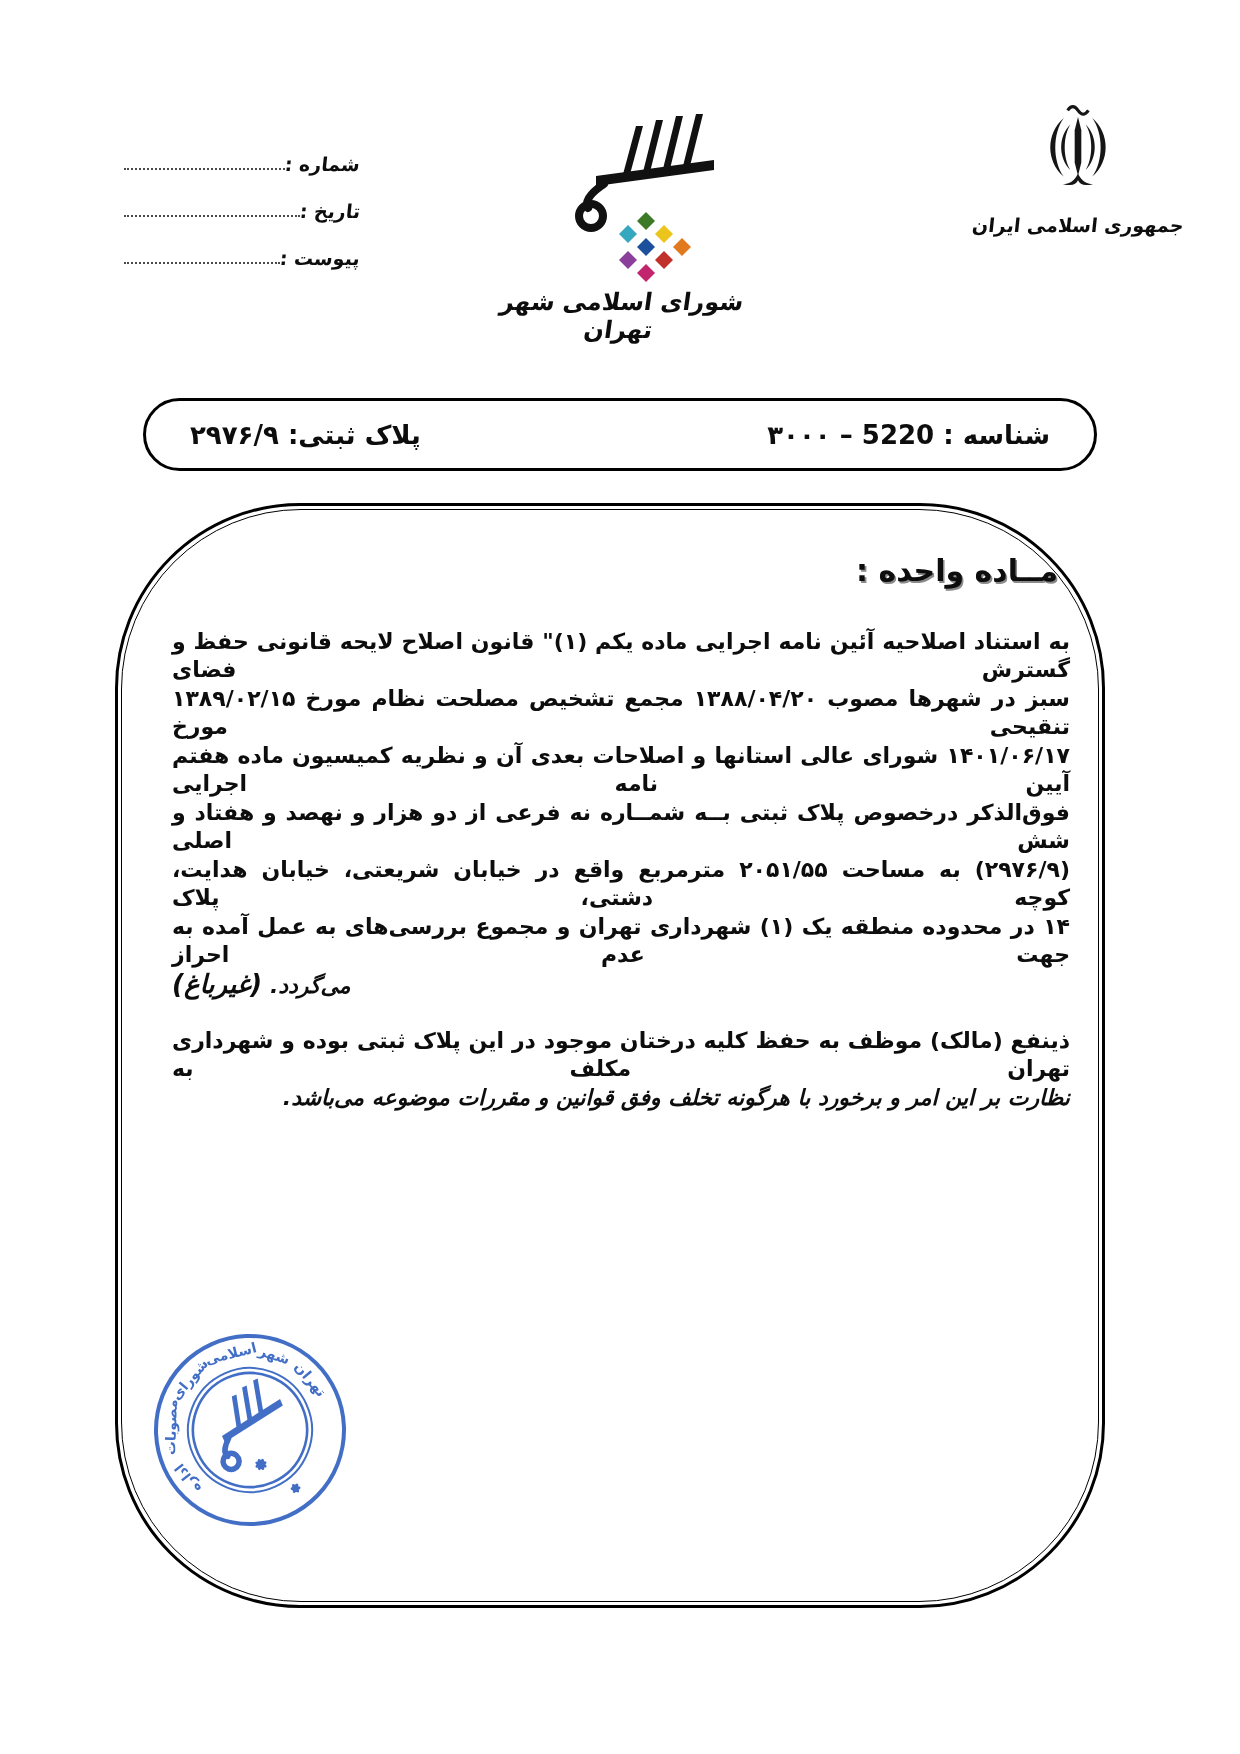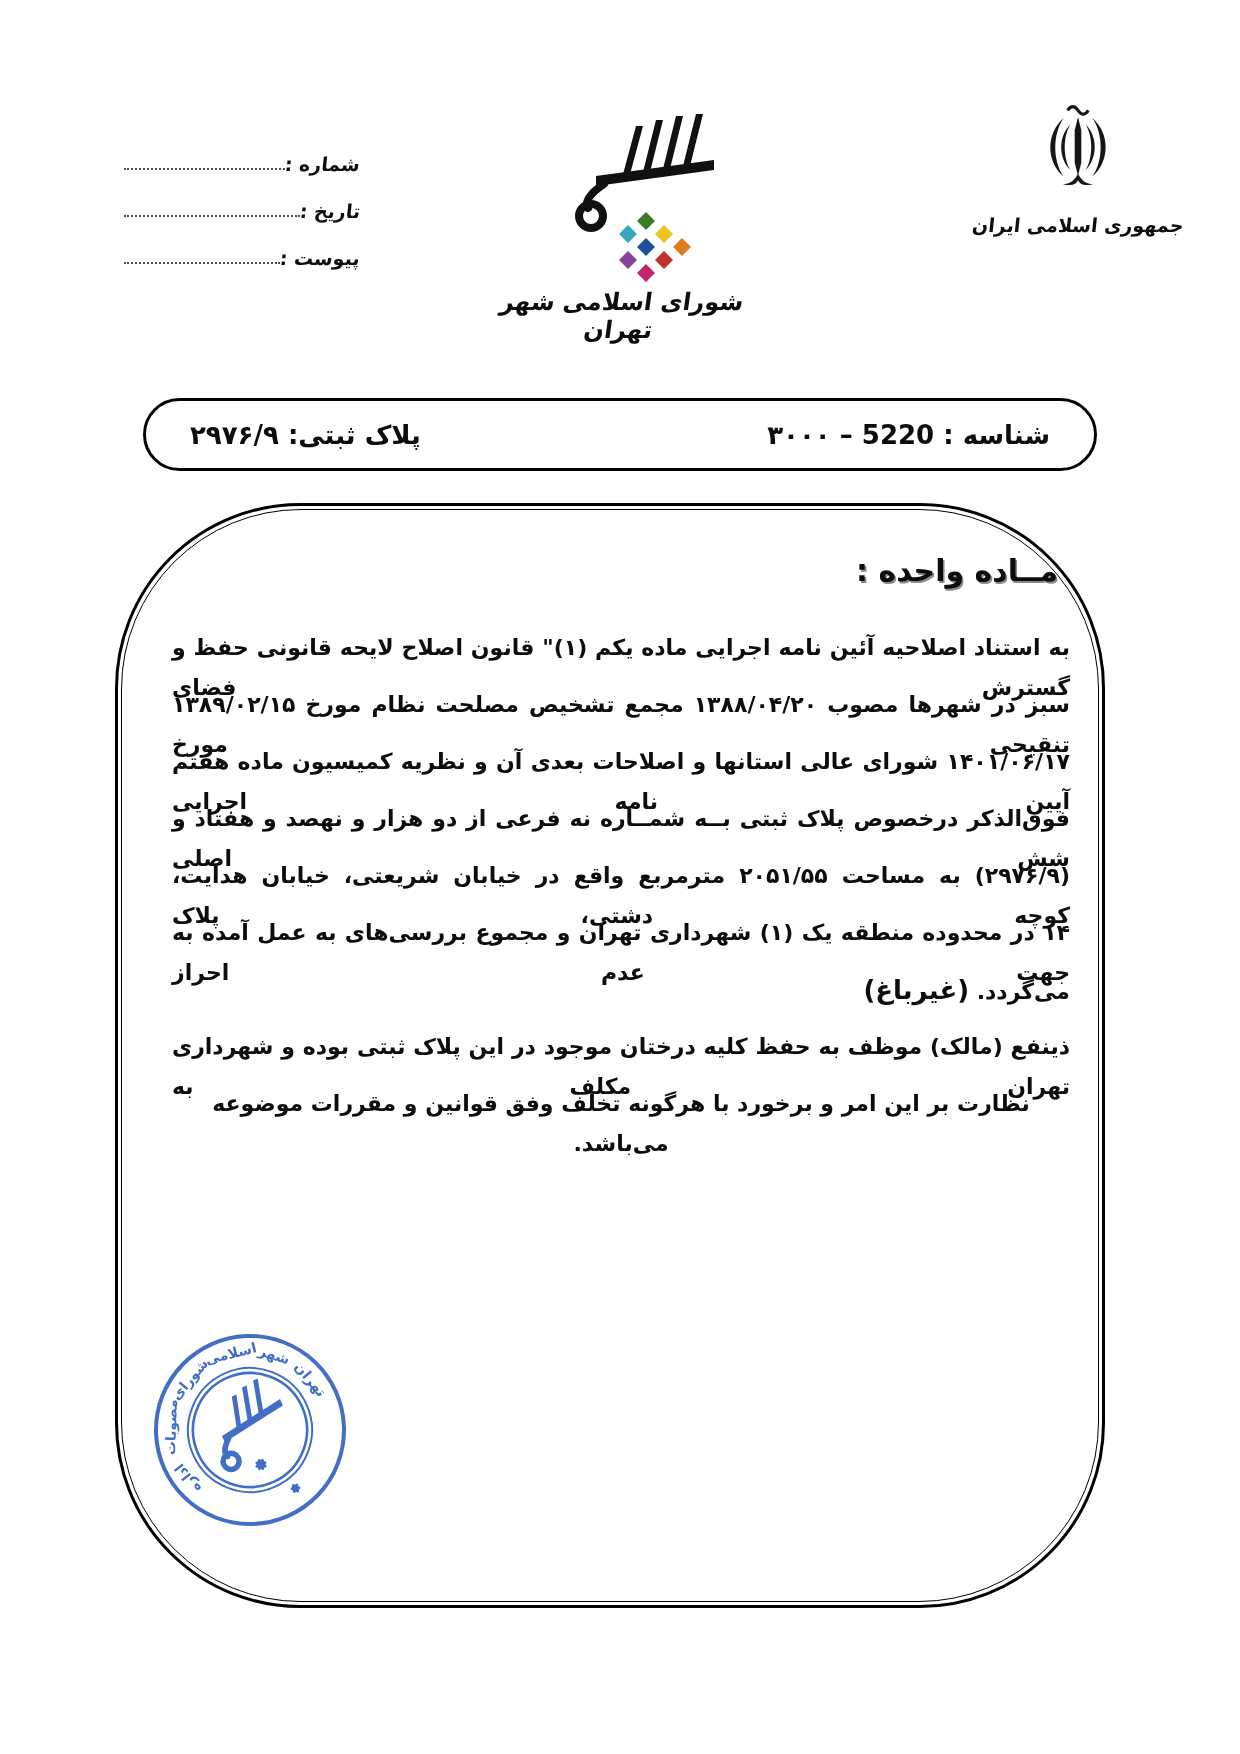--- a/index.html
+++ b/index.html
@@ -28,24 +28,24 @@
   
   .frame-outer{position:absolute;top:503px;left:115px;width:990px;height:1105px;box-sizing:border-box;
     border:3px solid #000;border-radius:185px;}
   .frame-inner{position:absolute;inset:3px;border:1.7px solid #000;border-radius:180px;}
   
   .doc-heading{
     position:absolute;top:553px;right:182px;font-weight:bold;font-size:30px;
     text-shadow:1.6px 1.6px 0 #8a8a8a;letter-spacing:1px;text-align:center;
   }
   .doc-body{position:absolute;top:628px;left:172px;width:898px;font-weight:bold;font-size:22px;}
-  .line{height:57px;line-height:40px;overflow:visible;}
+  .line{height:57px;line-height:28px;overflow:visible;}
   .line.j{text-align:justify;text-align-last:justify;}
-  .line.r{text-align:right;}
-  .line.c{text-align:center;}
+  .line.r{text-align:left;font-style:italic;}
+  .line.c{text-align:right;font-style:italic;}
   .emph{font-size:26px;font-weight:bold;}
   
   .stamp{position:absolute;top:1330px;left:150px;width:200px;height:200px;opacity:0.9;}
 </style>
 </head>
 <body>
 
 <div class="page">
 
   <div class="meta-fields">

